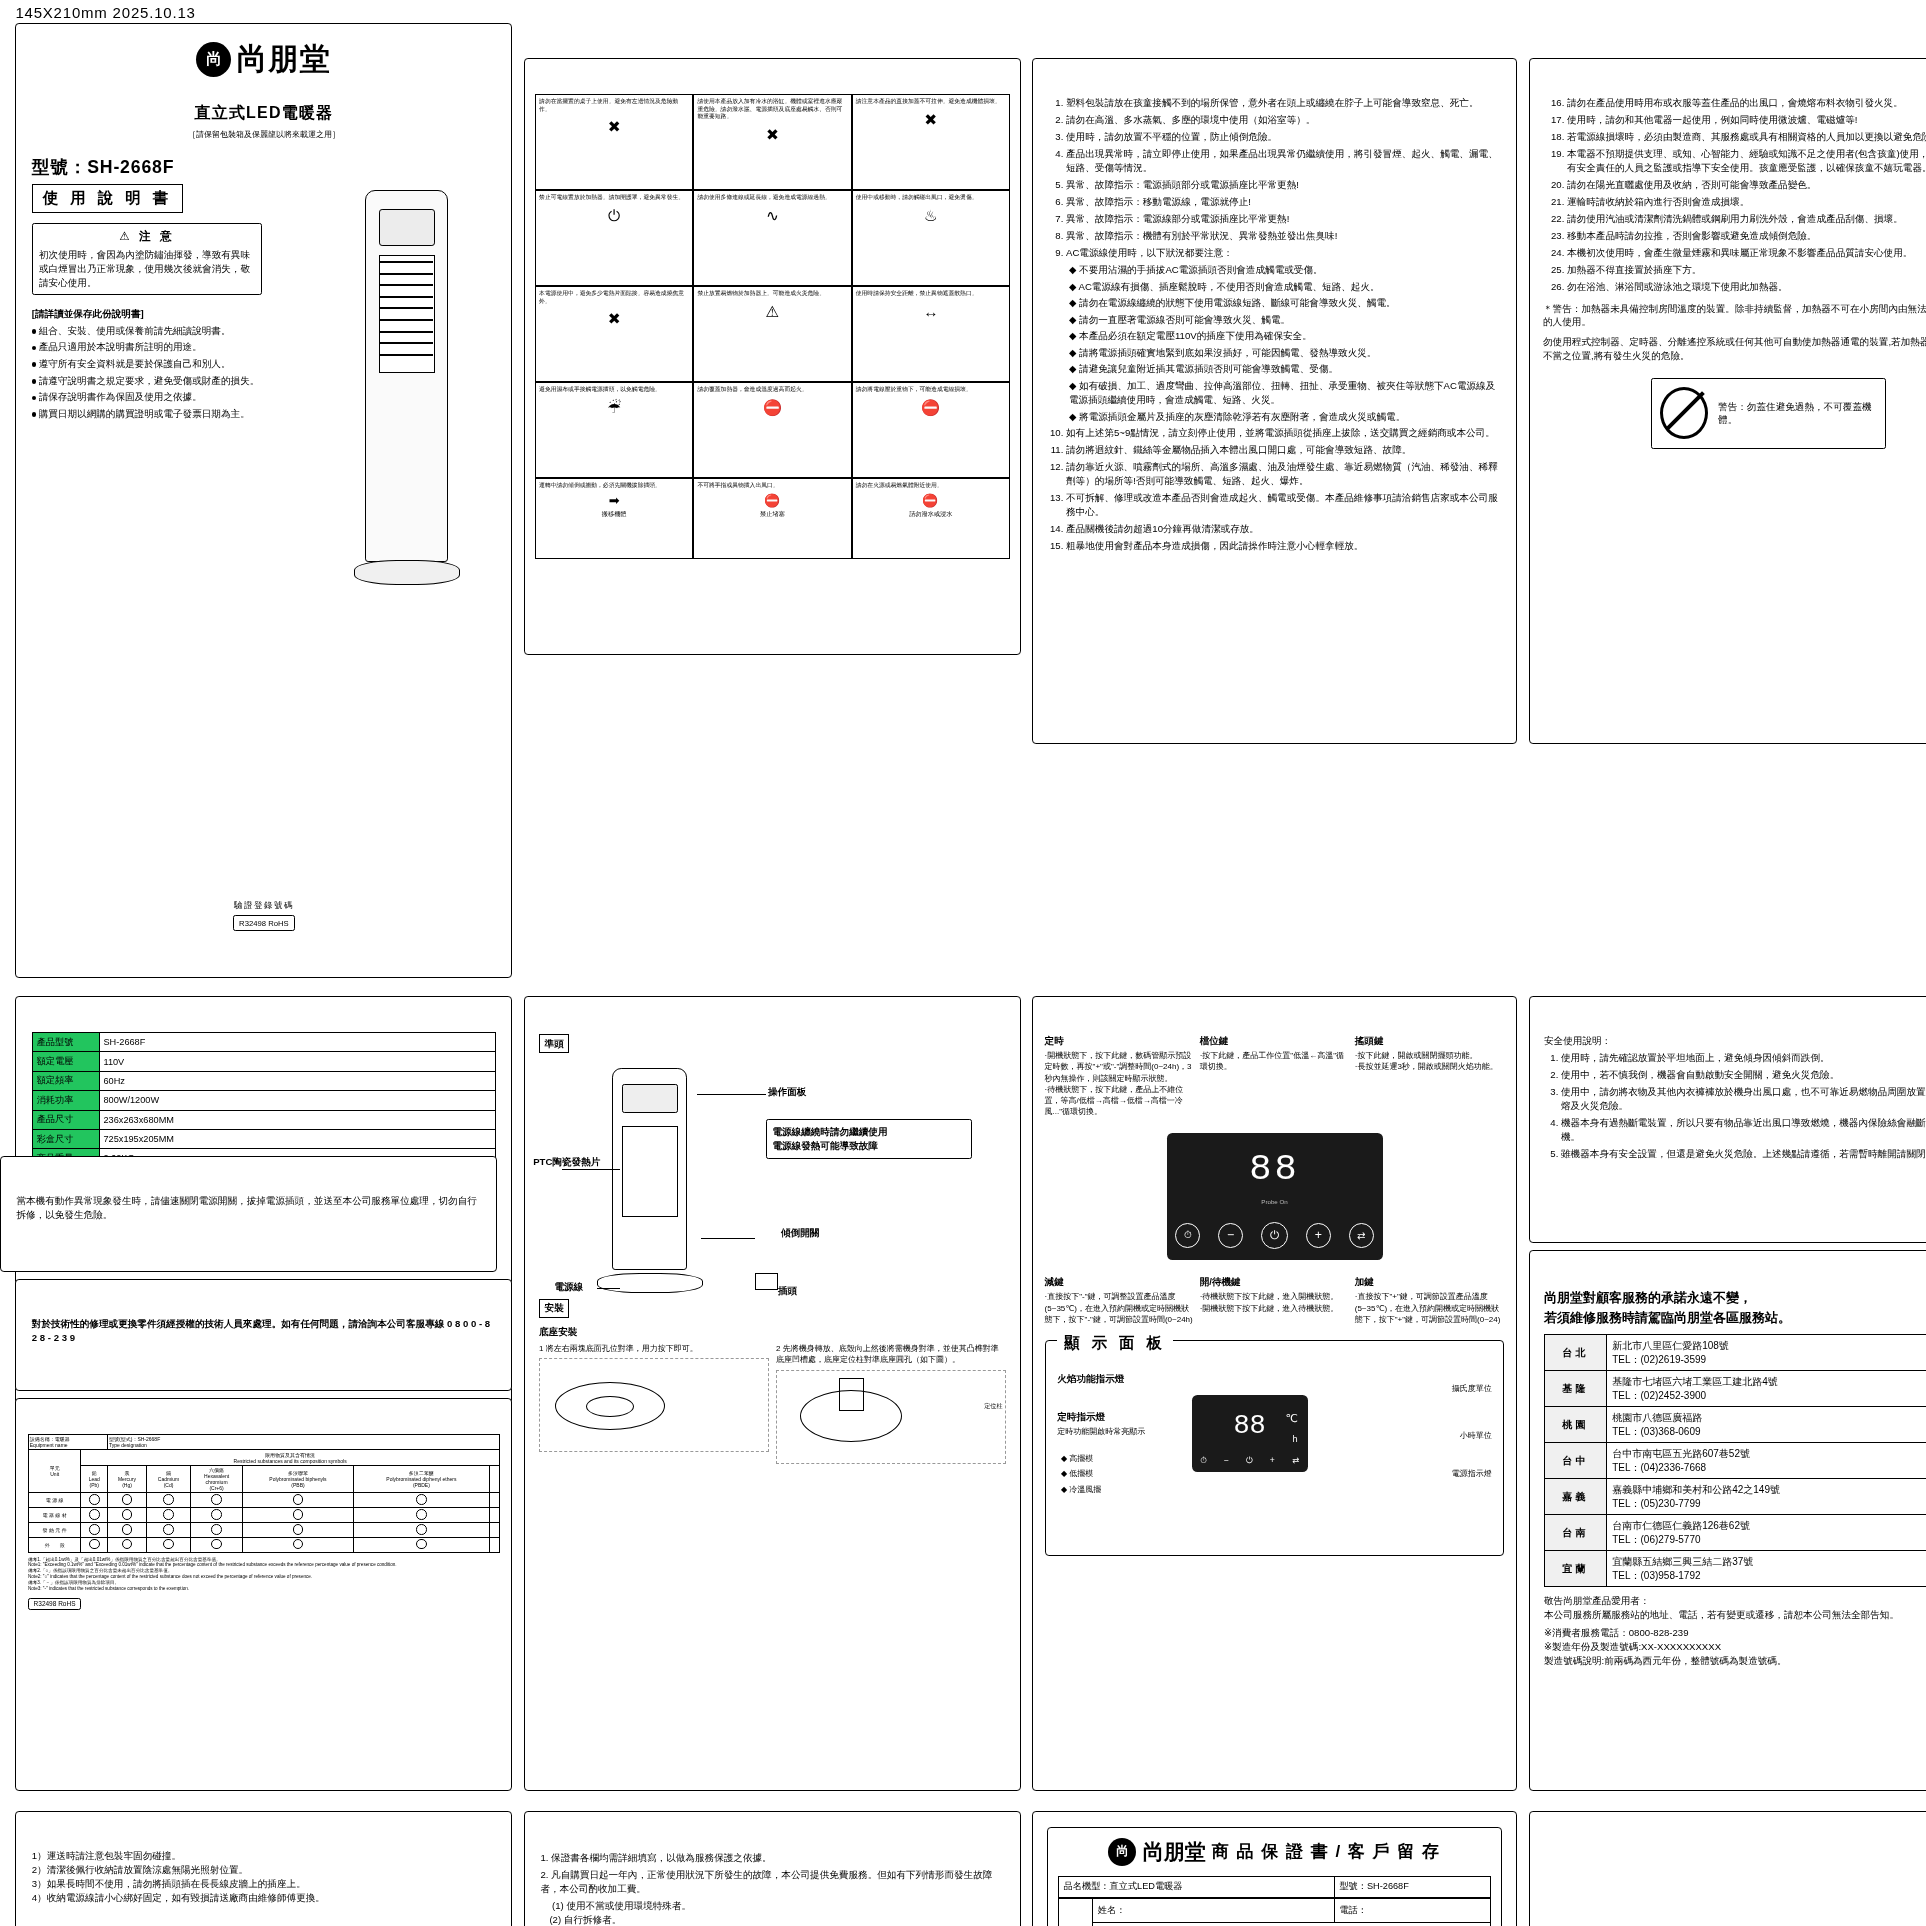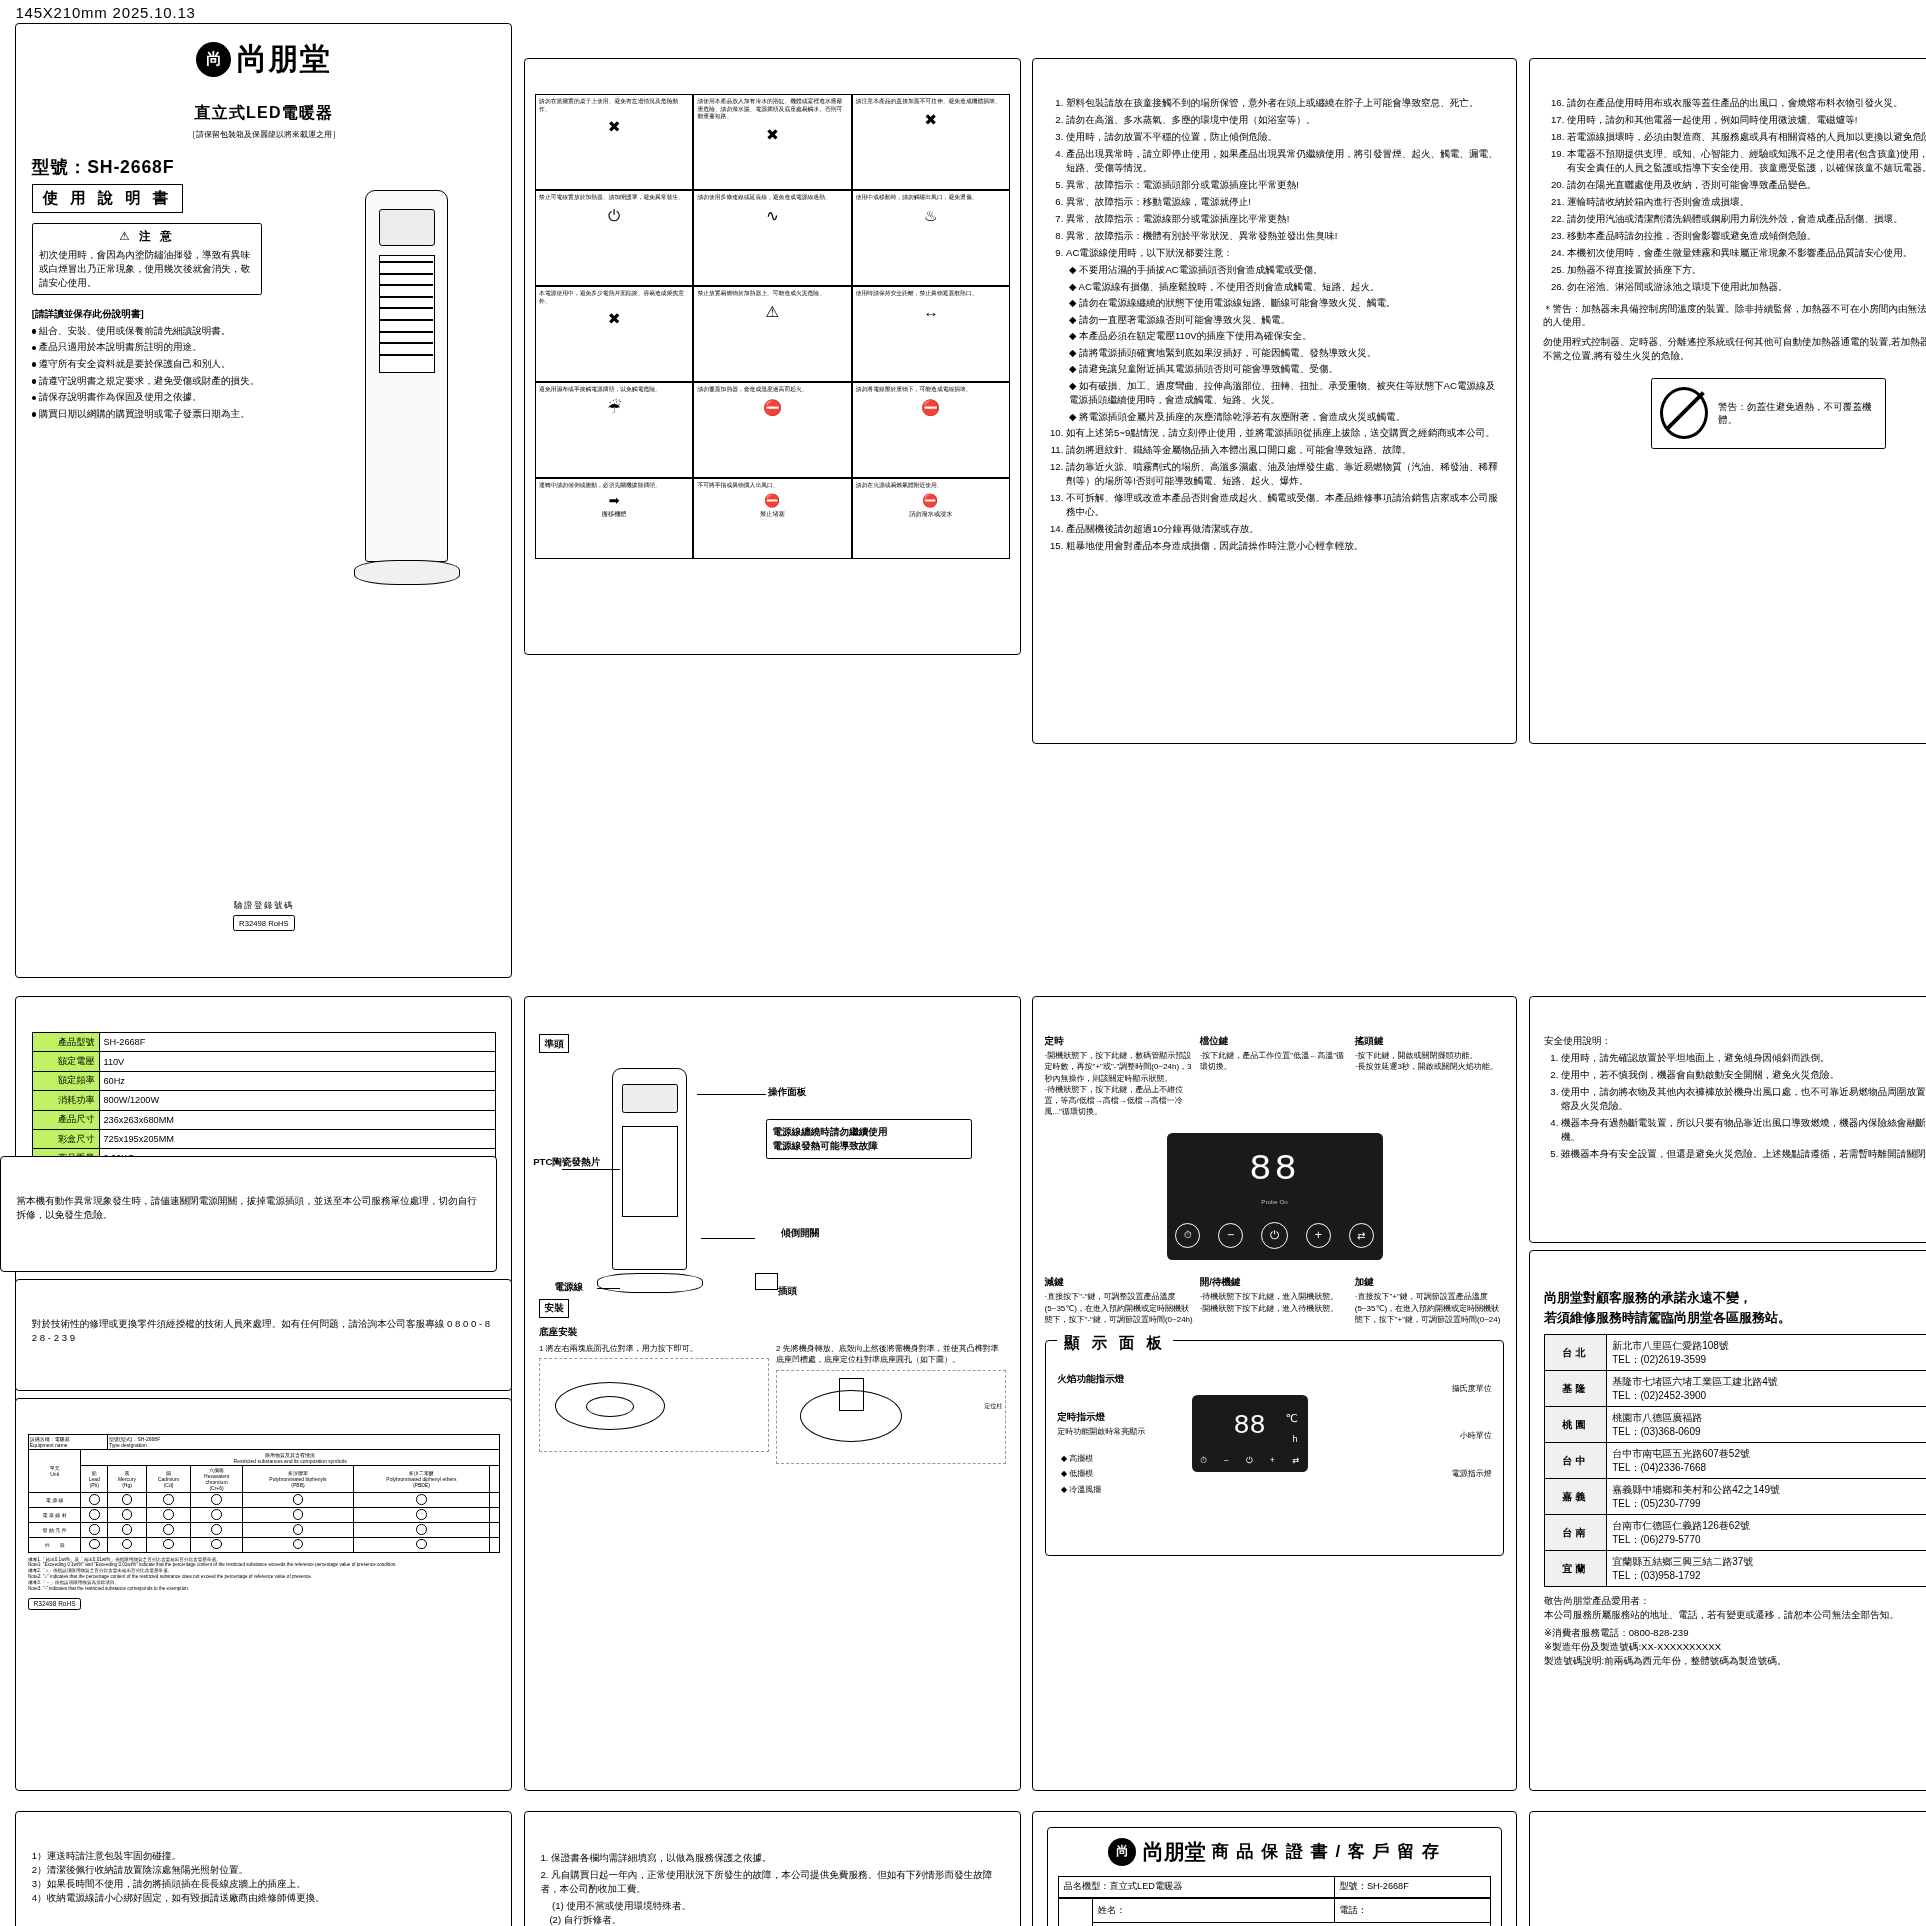--- a/index.html
+++ b/index.html
@@ -11,21 +11,21 @@
   .sec-title .sub{font-size:10px;font-weight:normal;letter-spacing:0;}
   .txt{font-size:9.6px;line-height:1.45;}
   .small{font-size:8px;line-height:1.4;}
   .tiny{font-size:6.2px;line-height:1.35;}
   .xtiny{font-size:4.6px;line-height:1.3;}
   .bold{font-weight:bold;}
   ul.plain{list-style:none;margin:0;padding:0;}
   ul.plain li{margin:0 0 2.7px 0;}
   table{border-collapse:collapse;}
   .spec td{border:0.8px solid #000;font-size:9.2px;padding:2.7px 3.9px;}
-  .spec td.k{background:#bef264;text-align:right;width:58px;}
+  .spec td.k{background:#22c55e;text-align:left;width:58px;}
   .rohs td,.rohs th{border:0.6px solid #000;font-size:5px;text-align:center;padding:1.2px 0.8px;}
   .svc td{border:0.8px solid #000;font-size:10px;padding:3.5px 5.4px;}
   .svc td.c{background:#f0f0f0;text-align:center;font-weight:bold;width:50px;letter-spacing:3.1px;}
   .grid-cell{border:0.8px solid #000;box-sizing:border-box;padding:3.1px;font-size:5.8px;line-height:1.3;}
   .logo{display:flex;align-items:center;gap:5.4px;}
   .logo-mark{width:35px;height:35px;border-radius:50%;background:#000;color:#fff;display:flex;align-items:center;justify-content:center;font-size:15.4px;font-weight:bold;}
   .logo-txt{font-size:30px;font-weight:bold;letter-spacing:1.5px;}
   .warnbox{border:1.2px solid #000;border-radius:2.3px;}
   .ctr{text-align:center;}
   .mono{font-family:"Liberation Mono","DejaVu Sans Mono",monospace;}
@@ -279,21 +279,21 @@
     </div>
   </div>
 
   <div class="box" style="left:0;top:1156px;width:497px;height:116px;">
 
     <div class="txt" style="padding:37px 15.4px 3.9px 15.4px;">當本機有動作異常現象發生時，請儘速關閉電源開關，拔掉電源插頭，並送至本公司服務單位處理，切勿自行拆修，以免發生危險。</div>
   </div>
 
   <div class="box" style="left:15.4px;top:1279px;width:497px;height:112px;">
 
-    <div class="txt" style="padding:37px 15.4px 3.9px 15.4px;">對於技術性的修理或更換零件須經授權的技術人員來處理。如有任何問題，請洽詢本公司客服專線 0 8 0 0 - 8 2 8 - 2 3 9</div>
+    <div class="txt" style="padding:37px 15.4px 3.9px 15.4px;font-weight:bold;">對於技術性的修理或更換零件須經授權的技術人員來處理。如有任何問題，請洽詢本公司客服專線 0 8 0 0 - 8 2 8 - 2 3 9</div>
   </div>
 
   <div class="box" style="left:15.4px;top:1398px;width:497px;height:393px;">
 
     <div style="padding:35px 11.6px 3.9px 11.6px;">
       <table class="rohs" style="width:100%;">
         <tbody>
             <tr>
           <td colspan="2" style="white-space:pre-line;text-align:left;">設備名稱：電暖器
 Equipment name</td>

